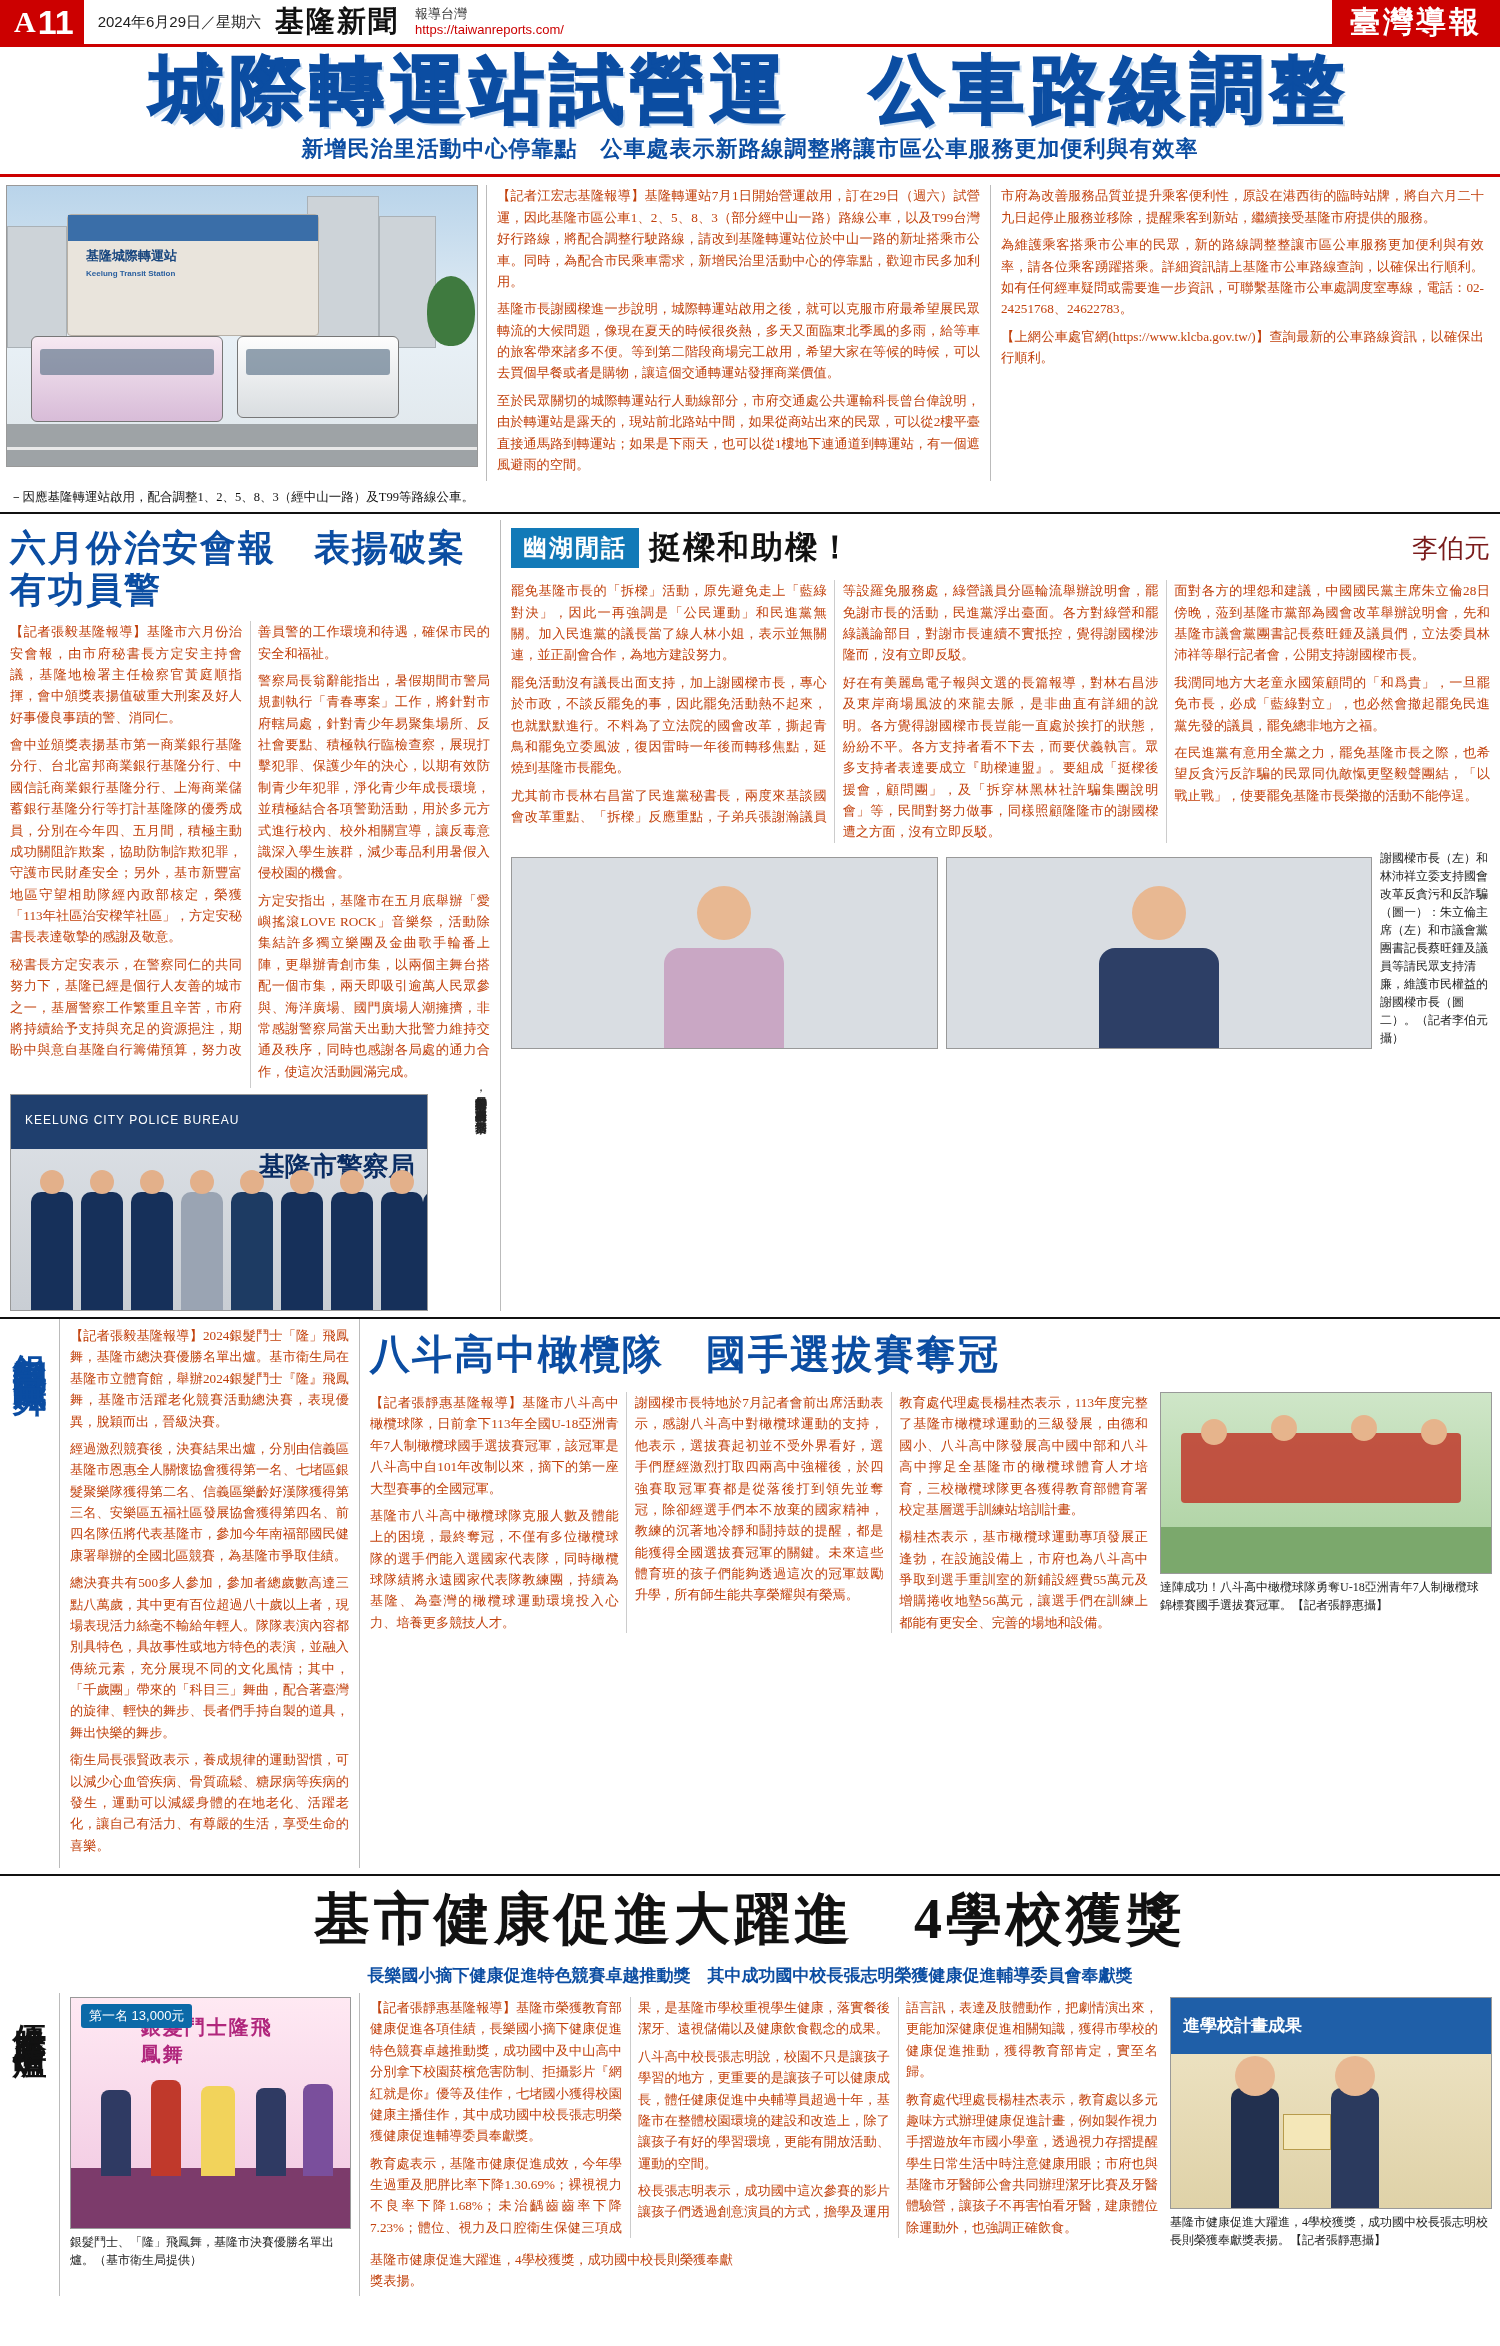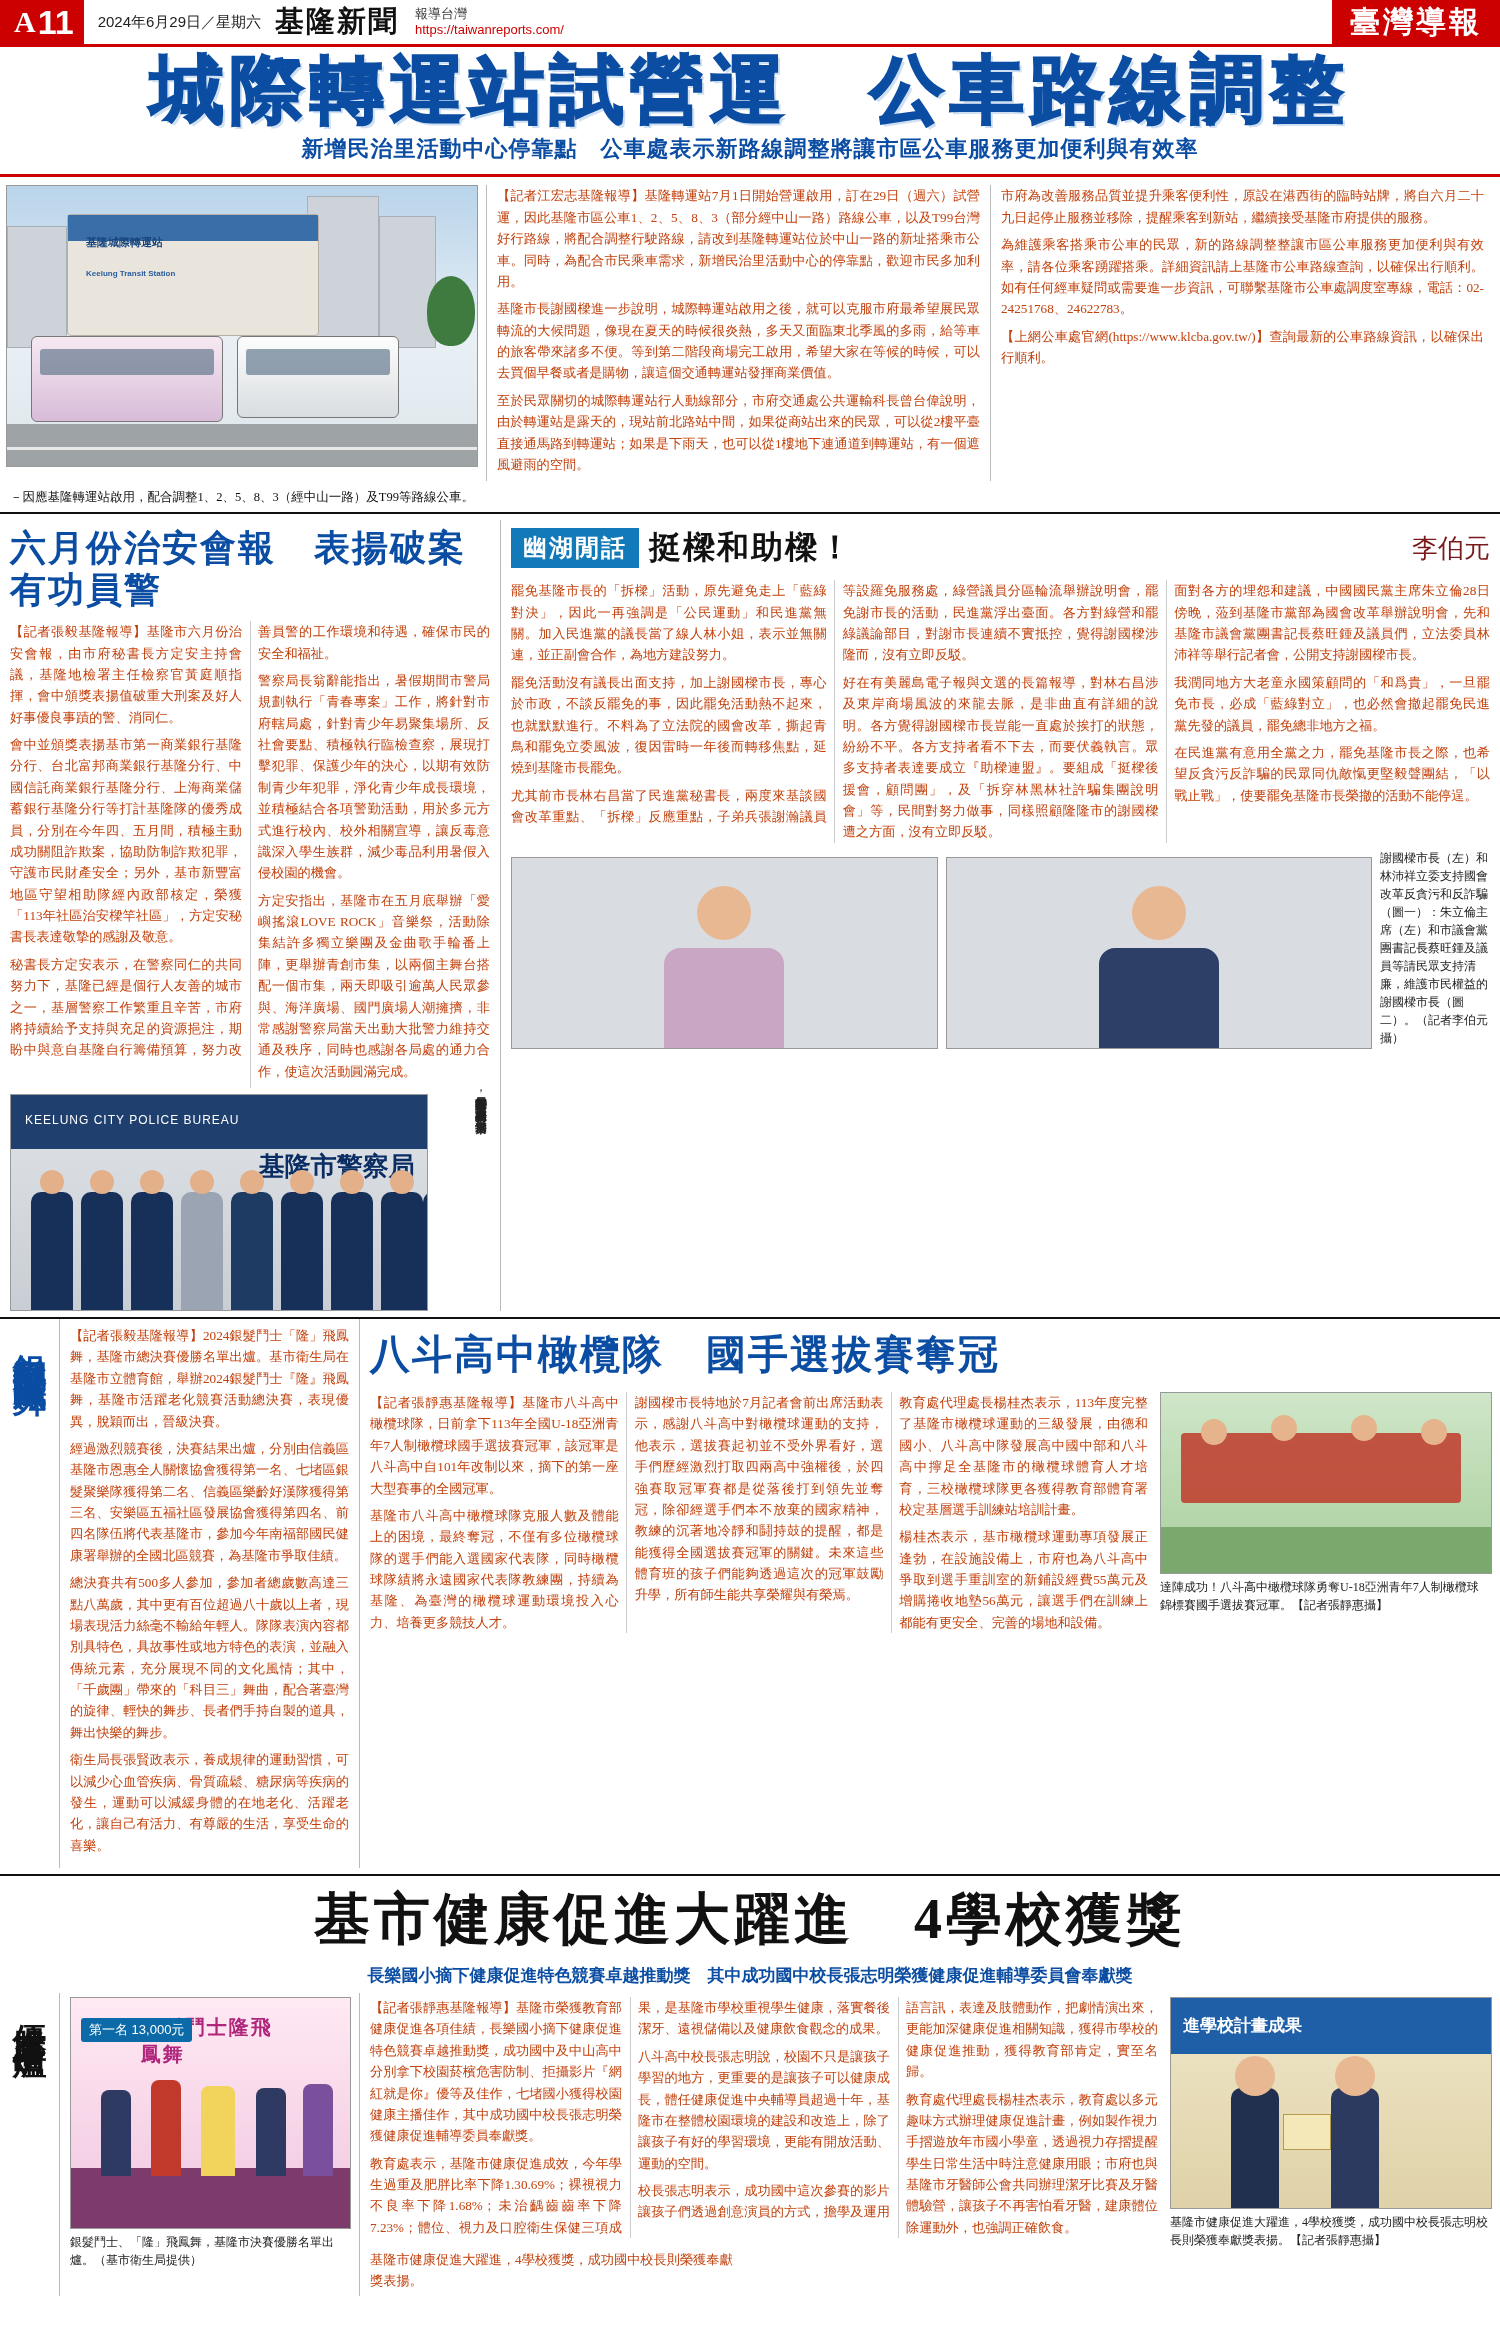--- a/index.html
+++ b/index.html
@@ -37,21 +37,21 @@
          font-family:"Liberation Serif",serif;color:#c2410c;text-indent:0;}
   .cap{font-size:12px;line-height:1.5;color:#222;font-family:"Liberation Serif",serif;}
 
   
   .top-story{display:flex;gap:0;padding:8px 6px 4px;}
   .photo-main{width:470px;height:280px;position:relative;overflow:hidden;border:1px solid #999;}
   .sky{position:absolute;inset:0;background:linear-gradient(#b9d4ea,#e8f0f6 55%,#dfe6ea 100%);}
   .bldg{position:absolute;background:#cdd3d8;border:1px solid #aab1b6;}
   .station{position:absolute;left:60px;top:28px;width:250px;height:120px;background:#e9e4dc;border:1px solid #b7b0a6;border-radius:4px;}
   .station .roofline{position:absolute;left:0;top:0;width:100%;height:26px;background:#3a6ea8;}
-  .station .sign{position:absolute;left:18px;top:20px;font-size:11px;color:#17457e;font-weight:bold;}
+  .station .sign{position:absolute;left:18px;top:32px;font-size:13px;color:#17457e;font-weight:bold;}
   .bus{position:absolute;border-radius:6px;border:1px solid #777;}
   .bus1{left:24px;top:150px;width:190px;height:84px;background:linear-gradient(#f6e9f2,#d8bcd8);}
   .bus2{left:230px;top:150px;width:160px;height:80px;background:linear-gradient(#fdfdfd,#d9dde0);}
   .bus .win{position:absolute;left:8px;top:12px;right:8px;height:26px;background:#5b7287;opacity:.65;border-radius:3px;}
   .ground{position:absolute;left:0;bottom:0;width:100%;height:42px;background:#9ea3a6;}
   .lane{position:absolute;bottom:16px;left:0;width:100%;height:3px;background:#e9e9e9;}
   .tree{position:absolute;border-radius:50% 50% 45% 45%;background:#3f7a3f;}
 
   .top-text{flex:1;display:flex;}
   .top-text .col{width:50%;}
@@ -99,21 +99,21 @@
   .photo-rugby{width:100%;height:180px;border:1px solid #999;position:relative;overflow:hidden;background:linear-gradient(#cfe6c8,#a9cf9d);}
 
   
   .bottom-head{border-top:2px solid #111;margin-top:6px;padding-top:6px;}
   .bhead{text-align:center;font-family:"Liberation Serif",serif;font-weight:bold;font-size:56px;letter-spacing:4px;color:#111;}
   .bsub{text-align:center;font-size:17px;color:#0b4da2;font-weight:bold;font-family:"Liberation Serif",serif;margin-top:6px;}
 
   .sec4{display:flex;margin-top:6px;}
   .sec4 .c{box-sizing:border-box;padding:4px 10px;}
   .photo-award{width:100%;height:210px;border:1px solid #999;position:relative;overflow:hidden;background:linear-gradient(#f0e6c8,#dfd2a8);}
-  .ribbon{position:absolute;left:10px;top:20px;background:#0c6aa8;color:#fff;font-size:13px;padding:3px 8px;border-radius:3px;}
+  .ribbon{position:absolute;left:10px;top:6px;background:#0c6aa8;color:#fff;font-size:13px;padding:3px 8px;border-radius:3px;}
   .photo-silver2{width:100%;height:230px;border:1px solid #999;position:relative;overflow:hidden;background:linear-gradient(#ffe9f3,#f0c6e0);}
   .stage{position:absolute;left:0;bottom:0;width:100%;height:60px;background:#7c3b6b;}
   .banner-txt{position:absolute;left:50%;transform:translateX(-50%);top:16px;font-size:20px;font-weight:bold;color:#b0267c;font-family:"Liberation Serif",serif;letter-spacing:2px;}
 </style>
 </head>
 <body>
 
 <div class="page">
 
   <div class="masthead">

